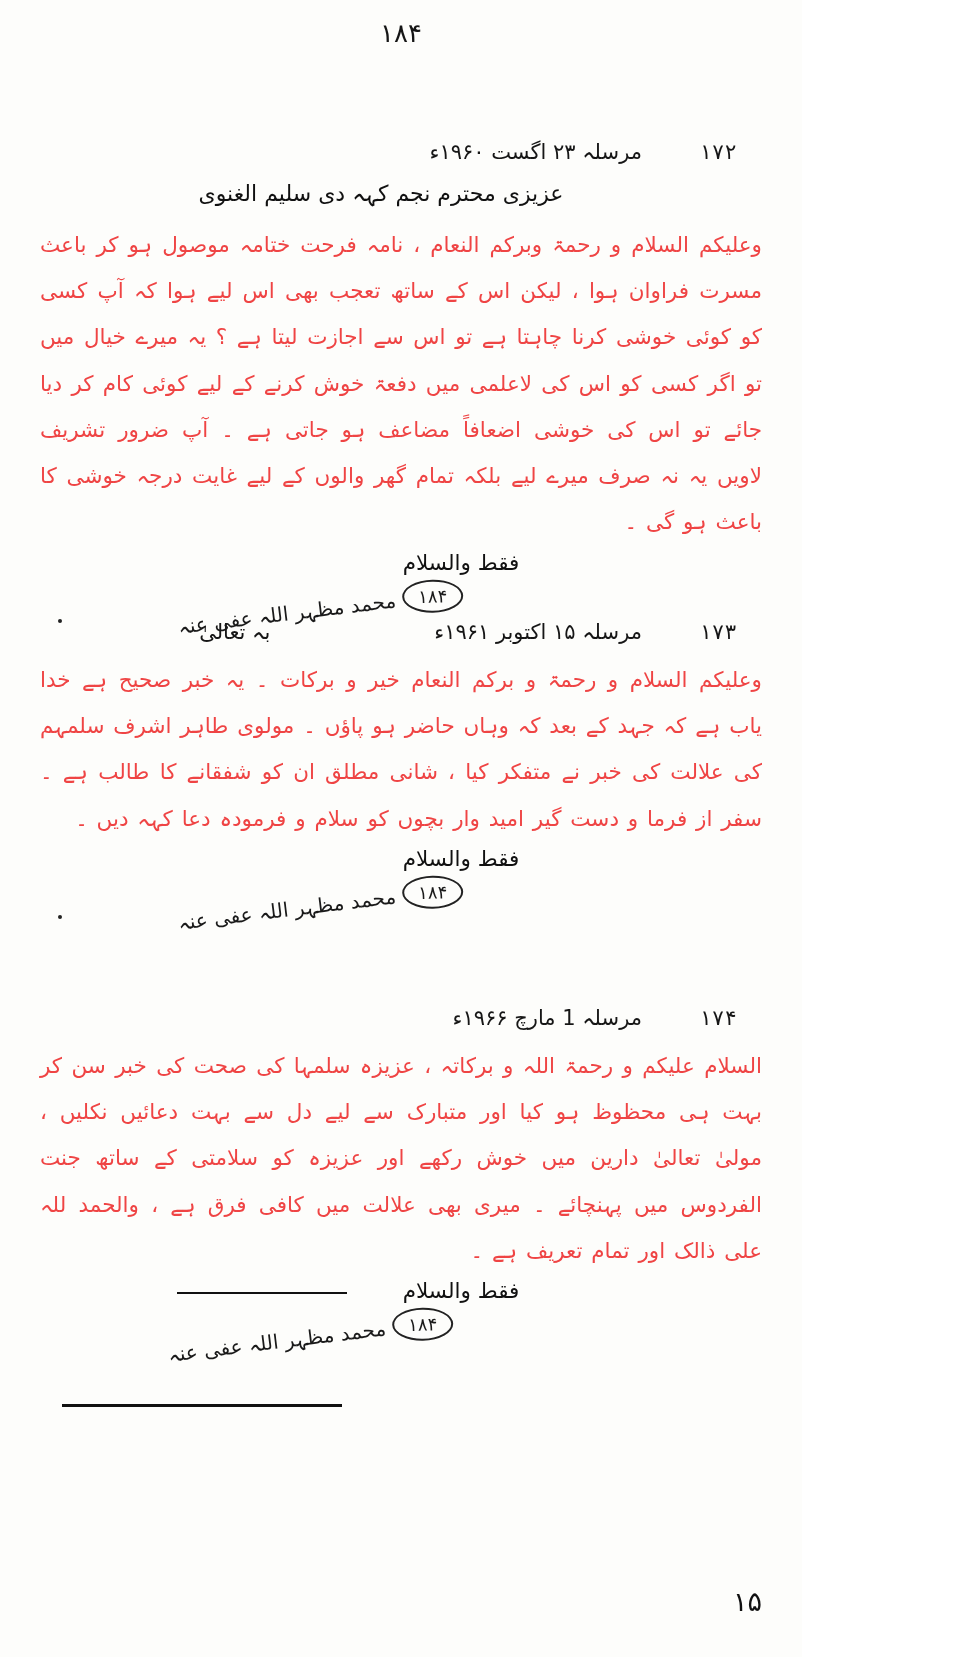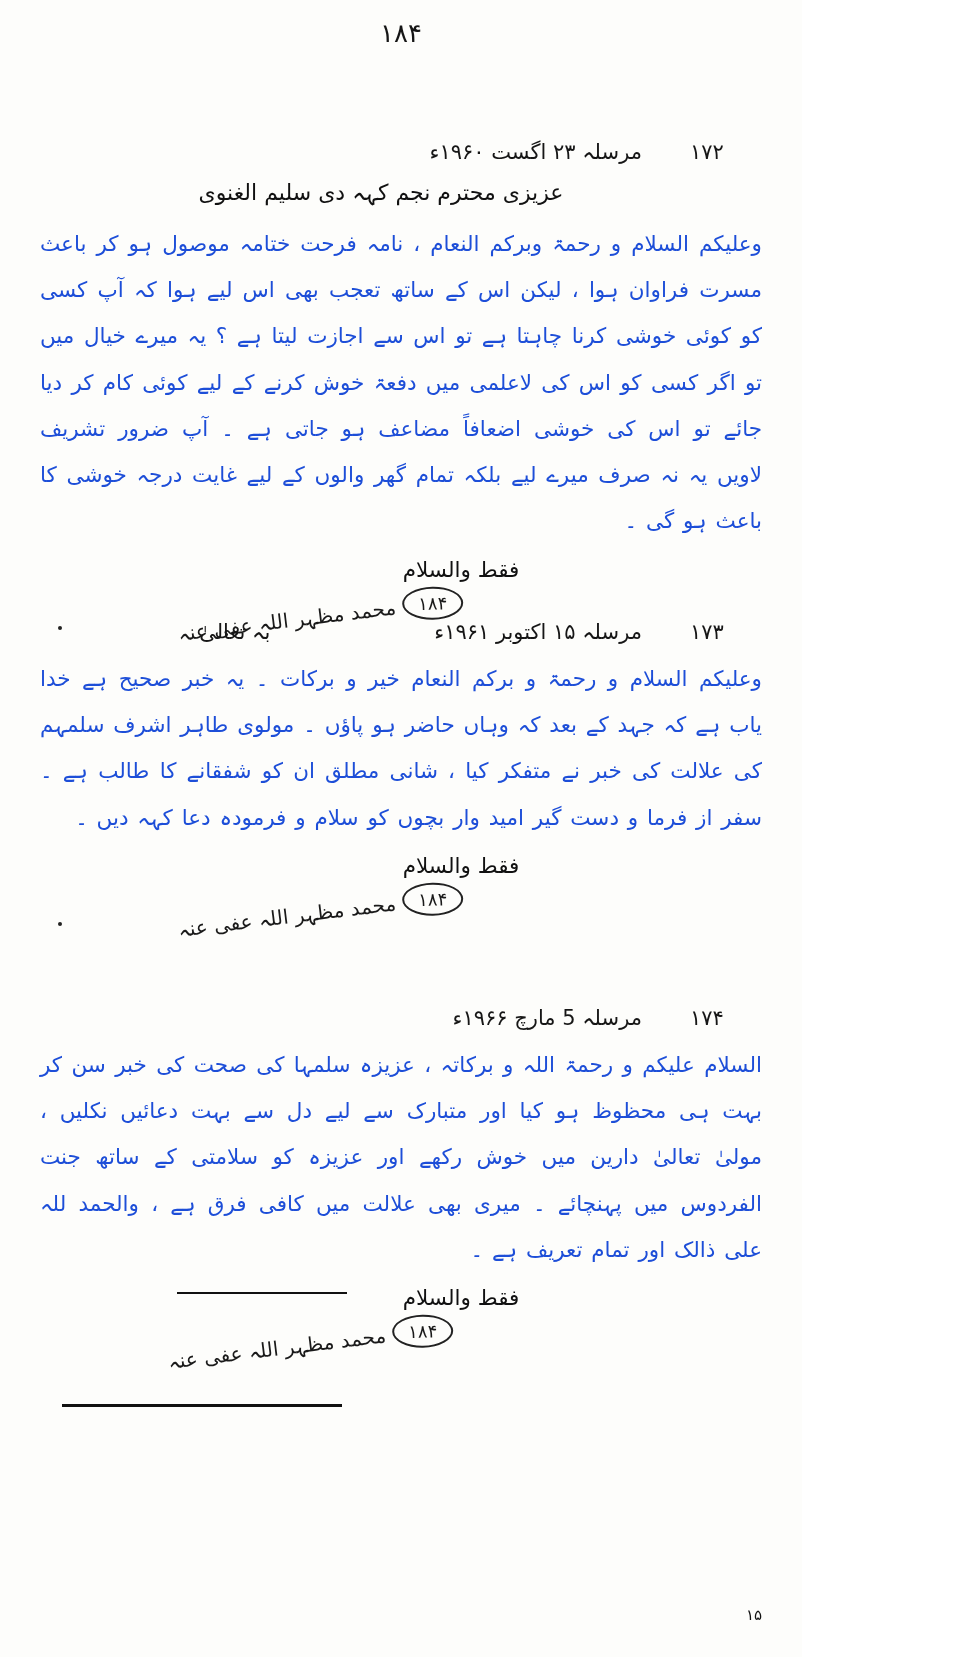--- a/index.html
+++ b/index.html
@@ -45,22 +45,23 @@
     flex-direction: row;
     align-items: baseline;
     justify-content: flex-start;
     gap: 48px;
     padding-right: 16px;
     font-size: 21px;
     color: #161616;
   }
   .letter-num {
     min-width: 56px;
-    text-align: left;
-    font-size: 21px;
+    text-align: center;
+    font-size: 21px;
+    font-family: Liberation Mono, monospace;
   }
   .letter-date {
     font-size: 21px;
     margin-top: 28px;
   }
   .letter-extra {
     margin-right: 116px;
     font-size: 21px;
   }
   .salutation {
@@ -69,25 +70,25 @@
     font-size: 22px;
     line-height: 1.5;
     padding-right: 40px;
   }
   .body-text {
     margin-top: 12px;
     font-size: 21.5px;
     line-height: 2.15;
     text-align: justify;
     text-align-last: right;
-    color: #1d4ed8;
+    color: #ef4444;
     word-spacing: 2px;
   }
   .closing {
-    margin-top: 12px;
+    margin-top: 4px;
     font-size: 21.5px;
     text-align: center;
     padding-left: 120px;
   }
   .sign-row {
     margin-top: 18px;
     height: 74px;
     position: relative;
   }
   .signature {
@@ -128,21 +129,21 @@
     left: 40px;
     bottom: 26px;
     font-size: 21px;
     line-height: 2.1;
     text-align: justify;
     text-align-last: right;
   }
   .footnote-marker {
     float: right;
     margin-left: 14px;
-    font-size: 15px;
+    font-size: 27px;
   }
 </style>
 </head>
 <body>
 
 <div class="page">
 
   <div class="page-number">۱۸۴</div>
 
   <div class="letter" style="top:112px;">
@@ -176,21 +177,21 @@
       <span class="signature">
         <span class="sig-seal">۱۸۴</span>
         <span>محمد مظہر اللہ عفی عنہ</span>
       </span>
     </div>
   </div>
 
   <div class="letter" style="top:978px;">
     <div class="letter-head">
       <span class="letter-num">۱۷۴</span>
-      <span class="letter-date">مرسلہ 5 مارچ ۱۹۶۶ء</span>
+      <span class="letter-date">مرسلہ 1 مارچ ۱۹۶۶ء</span>
       <span class="letter-extra"></span>
     </div>
     <div class="body-text">السلام علیکم و رحمۃ اللہ و برکاتہ ، عزیزہ سلمہا کی صحت کی خبر سن کر بہت ہی محظوظ ہو کیا اور متبارک سے لیے دل سے بہت دعائیں نکلیں ، مولیٰ تعالیٰ دارین میں خوش رکھے اور عزیزہ کو سلامتی کے ساتھ جنت الفردوس میں پہنچائے ۔ میری بھی علالت میں کافی فرق ہے ، والحمد للہ علی ذالک اور تمام تعریف ہے ۔</div>
     <div class="closing">فقط والسلام</div>
     <div class="sign-row">
       <span class="signature" style="right:300px;">
         <span class="sig-seal">۱۸۴</span>
         <span>محمد مظہر اللہ عفی عنہ</span>
       </span>
     </div>

